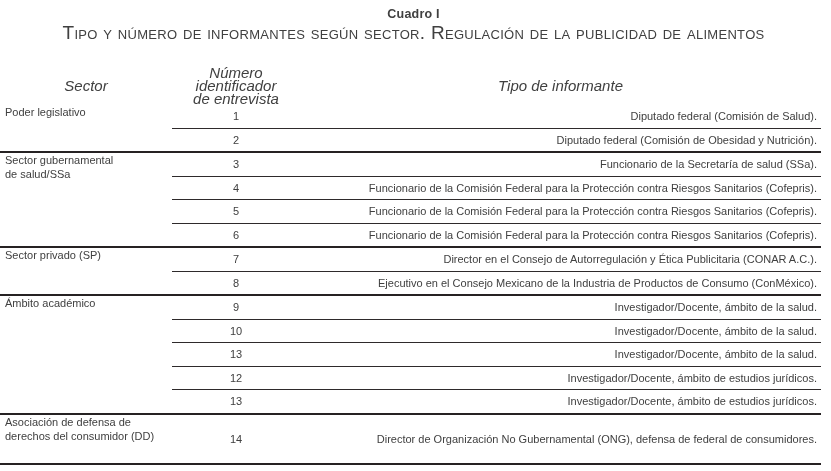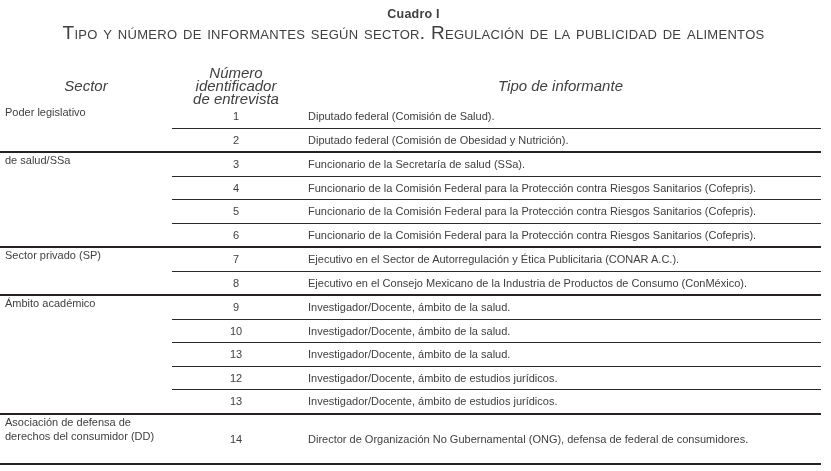--- a/index.html
+++ b/index.html
@@ -59,21 +59,21 @@
     display: grid;
     grid-template-columns: 128px 1fr;
     align-items: center;
     height: 22.5px;
     font-size: 11px;
   }
   .row:not(:last-child) { border-bottom: 1px solid #2e2a2b; }
   .group:last-child .row { height: 48px; }
   .num-cell { text-align: center; }
   .tipo-cell {
-    text-align: left;
+    text-align: right;
     padding-left: 8px;
     padding-right: 4px;
     white-space: nowrap;
     overflow: hidden;
   }
 </style>
 </head>
 <body>
 
 <div class="page">
@@ -102,20 +102,21 @@
               <div class="tipo-cell">Diputado federal (Comisión de Salud).</div>
             </div>
             <div class="row">
               <div class="num-cell">2</div>
               <div class="tipo-cell">Diputado federal (Comisión de Obesidad y Nutrición).</div>
             </div>
           </div>
         </div>
         <div class="group">
           <div class="sector-cell">
+            <div class="">Sector gubernamental</div>
             <div class="">de salud/SSa</div>
           </div>
           <div class="rows">
             <div class="row">
               <div class="num-cell">3</div>
               <div class="tipo-cell">Funcionario de la Secretaría de salud (SSa).</div>
             </div>
             <div class="row">
               <div class="num-cell">4</div>
               <div class="tipo-cell">Funcionario de la Comisión Federal para la Protección contra Riesgos Sanitarios (Cofepris).</div>
@@ -130,21 +131,21 @@
             </div>
           </div>
         </div>
         <div class="group">
           <div class="sector-cell">
             <div class="">Sector privado (SP)</div>
           </div>
           <div class="rows">
             <div class="row">
               <div class="num-cell">7</div>
-              <div class="tipo-cell">Ejecutivo en el Sector de Autorregulación y Ética Publicitaria (CONAR A.C.).</div>
+              <div class="tipo-cell">Director en el Consejo de Autorregulación y Ética Publicitaria (CONAR A.C.).</div>
             </div>
             <div class="row">
               <div class="num-cell">8</div>
               <div class="tipo-cell">Ejecutivo en el Consejo Mexicano de la Industria de Productos de Consumo (ConMéxico).</div>
             </div>
           </div>
         </div>
         <div class="group">
           <div class="sector-cell">
             <div class="">Ámbito académico</div>

